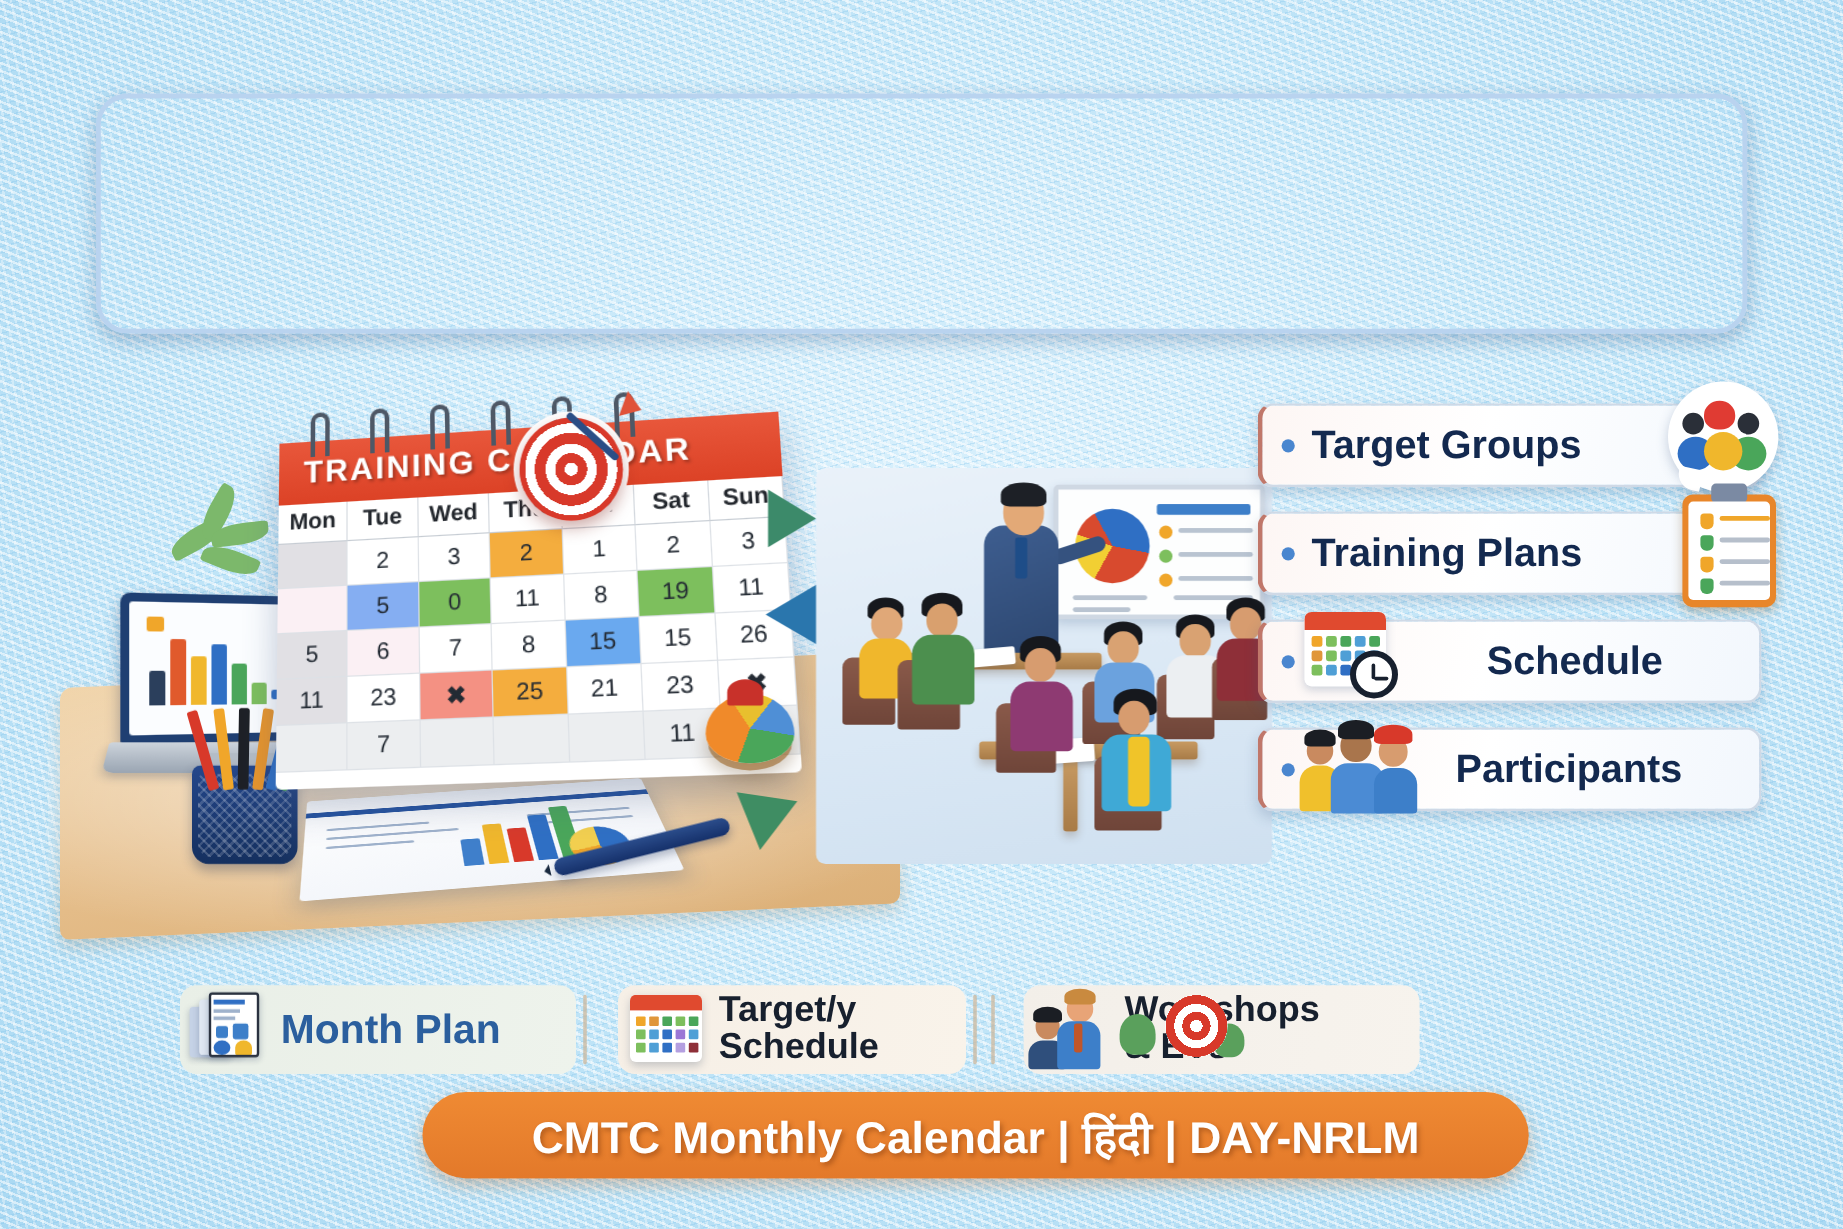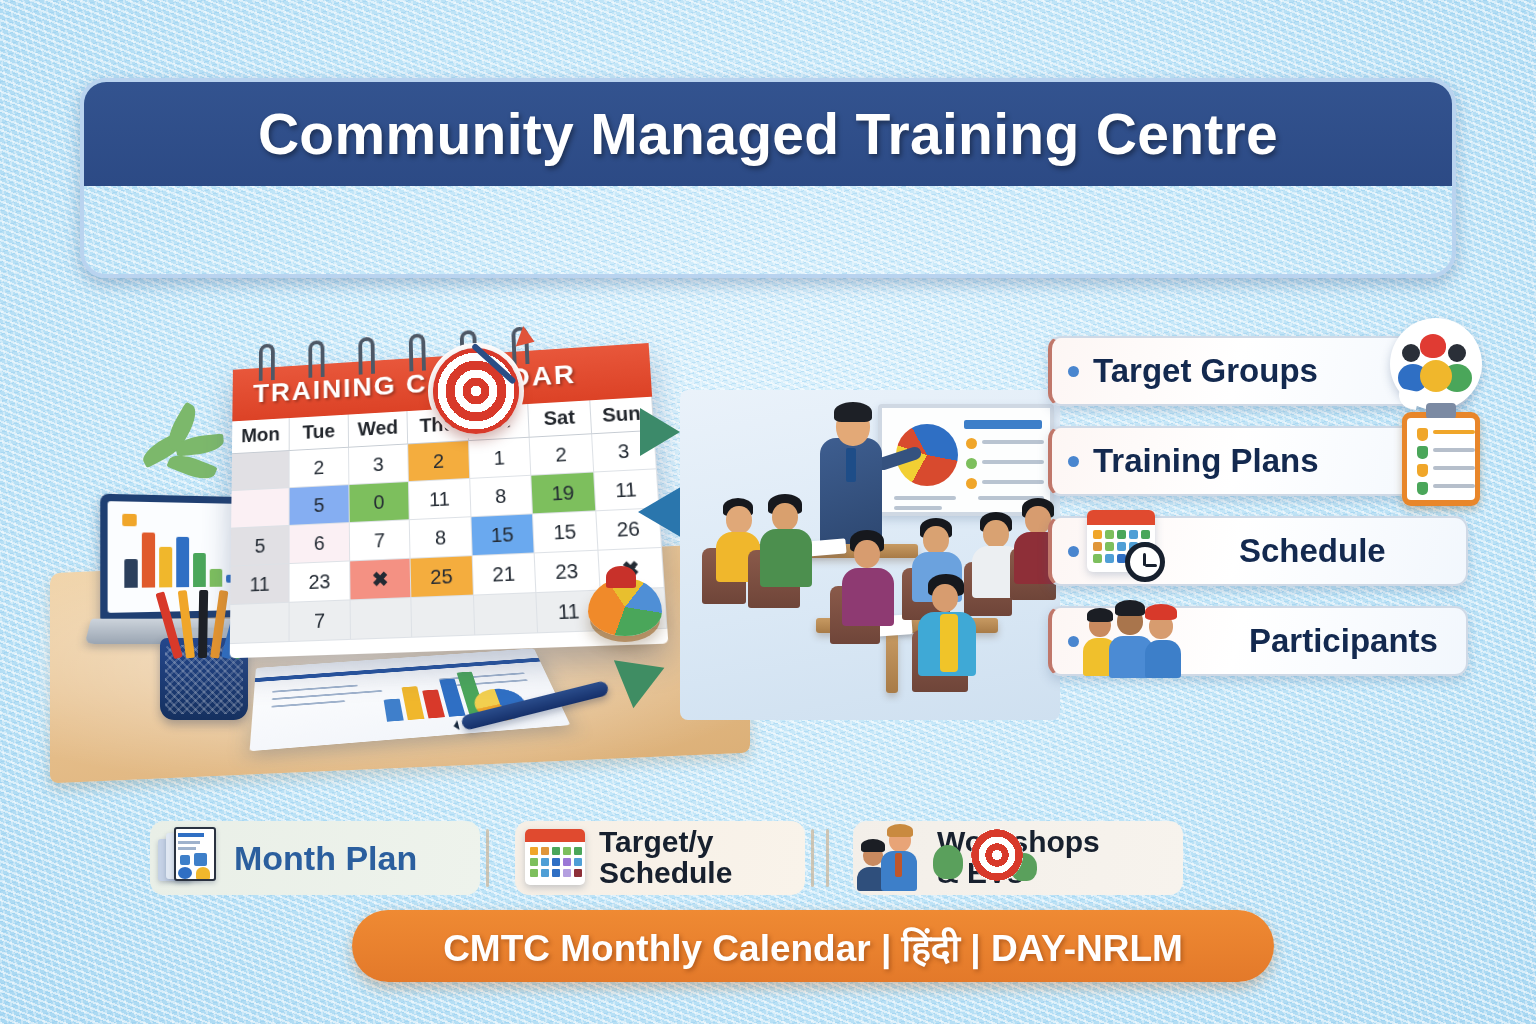--- a/index.html
+++ b/index.html
@@ -298,23 +298,20 @@
     color:#fff; font-size:37px; font-weight:bold; white-space:nowrap;
     text-shadow:2px 2px 4px rgba(120,50,10,.45);
   }
 </style>
 </head>
 <body>
 
 <div id="bg-texture"></div>
 
 <div id="header">
-  <div class="band-top">
-    <div id="title-main">Community Managed Training Centre</div>
-  </div>
 </div>
 
 <div id="scene">
 
   <div class="desk"></div>
   <div class="desk-glow"></div>
 
   <div class="plant">
     <div class="leaf" style="left:0;top:30px;transform:rotate(-28deg);"></div>
     <div class="leaf" style="left:18px;top:8px;transform:rotate(-60deg);"></div>
@@ -589,21 +586,21 @@
 
         <div class="p-h" style="left:34px;top:14px;width:26px;height:27px;background:#a9754c;"></div>
         <div style="position:absolute;left:32px;top:6px;width:30px;height:16px;background:#1b1e24;border-radius:50% 50% 20% 20%;"></div>
         <div class="p-b" style="left:26px;top:42px;width:44px;height:42px;background:#4b8bd4;"></div>
 
         <div class="p-h" style="left:66px;top:20px;width:24px;height:25px;background:#d79c6f;"></div>
         <div style="position:absolute;left:62px;top:10px;width:32px;height:16px;background:#d8392a;border-radius:50% 50% 20% 20%;"></div>
         <div class="p-b" style="left:62px;top:46px;width:36px;height:38px;background:#3d7fc9;"></div>
       </div>
     </div>
-    <div class="clabel" style="margin-left:60px;">Participants</div>
+    <div class="clabel" style="margin-left:24px;">Participants</div>
   </div>
 </div>
 
 <div id="strip">
 
   <div class="pill p1">
     <div class="picon">
       <div class="ic-docs">
         <div class="d" style="left:0;top:12px;width:34px;height:42px;background:#c5d2e6;"></div>
         <div class="d" style="left:8px;top:6px;width:36px;height:46px;background:#dfe7f2;"></div>

